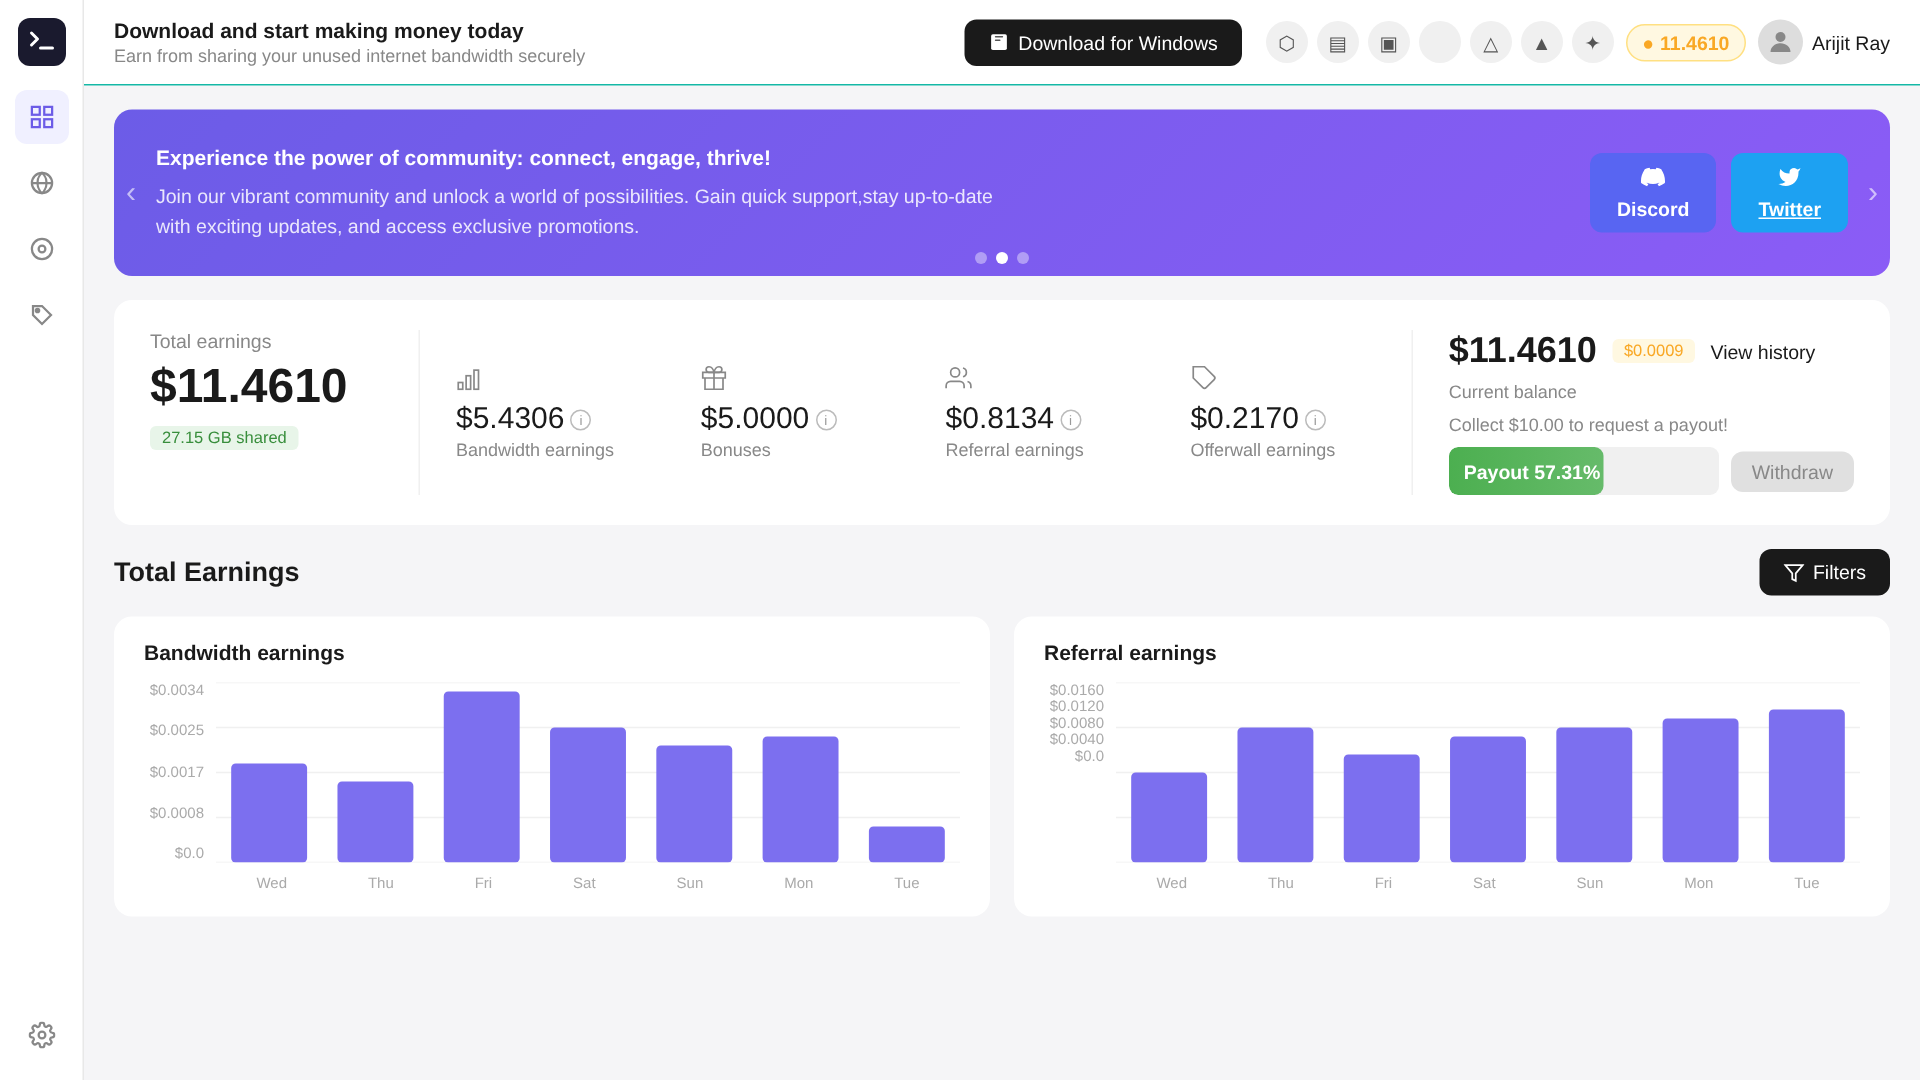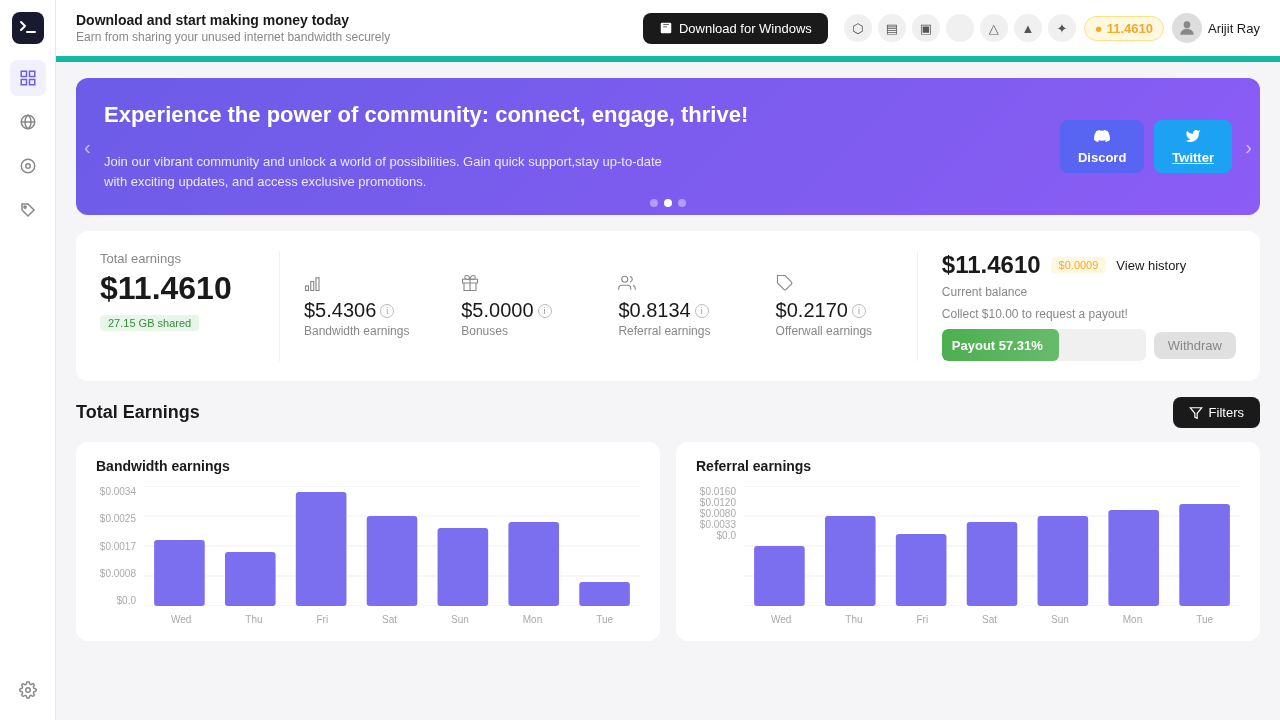--- a/index.html
+++ b/index.html
@@ -43,21 +43,21 @@
       flex-direction: column;
     }
 
     
     .topbar {
       background: #fff;
       padding: 12px 20px;
       display: flex;
       align-items: center;
       justify-content: space-between;
-      border-bottom: 6px solid #14b8a6;
+      border-bottom: 1px solid #14b8a6;
       flex-shrink: 0;
     }
     .topbar-left .title {
       font-size: 14px;
       font-weight: 600;
       color: #1a1a1a;
     }
     .topbar-left .subtitle {
       font-size: 12px;
       color: #888;
@@ -139,24 +139,24 @@
       color: #fff;
       display: flex;
       align-items: center;
       justify-content: space-between;
       position: relative;
       margin-bottom: 16px;
       overflow: hidden;
     }
     .banner-left { flex: 1; }
     .banner-title {
-      font-size: 22px;
+      font-size: 14px;
       font-weight: 700;
       color: #fff;
-      margin-bottom: 24px;
+      margin-bottom: 8px;
     }
     .banner-desc {
       font-size: 13px;
       color: rgba(255,255,255,0.85);
       line-height: 1.5;
       max-width: 580px;
     }
     .banner-btns {
       display: flex;
       gap: 10px;
@@ -303,21 +303,21 @@
       font-size: 12px;
       color: #888;
       margin-bottom: 2px;
     }
     .payout-bar-container {
       background: #f0f0f0;
       border-radius: 6px;
       height: 32px;
       position: relative;
       overflow: hidden;
-      width: 204px;
+      width: 180px;
     }
     .payout-bar-fill {
       background: linear-gradient(90deg, #4caf50, #66bb6a);
       height: 100%;
       border-radius: 6px;
       display: flex;
       align-items: center;
       padding-left: 10px;
       font-size: 13px;
       font-weight: 600;
@@ -631,21 +631,21 @@
         </div>
       </div>
 
       <div class="chart-card">
         <div class="chart-title">Referral earnings</div>
         <div style="display:flex; gap:4px;">
           <div style="display:flex; flex-direction:column; justify-content:flex-start; font-size:10px; color:#aaa; height:120px; min-width:44px; text-align:right; padding-right:4px;">
             <span>$0.0160</span>
             <span>$0.0120</span>
             <span>$0.0080</span>
-            <span>$0.0033</span>
+            <span>$0.0040</span>
             <span>$0.0</span>
           </div>
           <div style="flex:1;">
             <svg width="100%" height="120" viewBox="0 0 490 120" preserveAspectRatio="none">
               <line x1="0" y1="0" x2="490" y2="0" stroke="#f0f0f0" stroke-width="1"></line>
               <line x1="0" y1="30" x2="490" y2="30" stroke="#f0f0f0" stroke-width="1"></line>
               <line x1="0" y1="60" x2="490" y2="60" stroke="#f0f0f0" stroke-width="1"></line>
               <line x1="0" y1="90" x2="490" y2="90" stroke="#f0f0f0" stroke-width="1"></line>
               <line x1="0" y1="120" x2="490" y2="120" stroke="#f0f0f0" stroke-width="1"></line>
 

